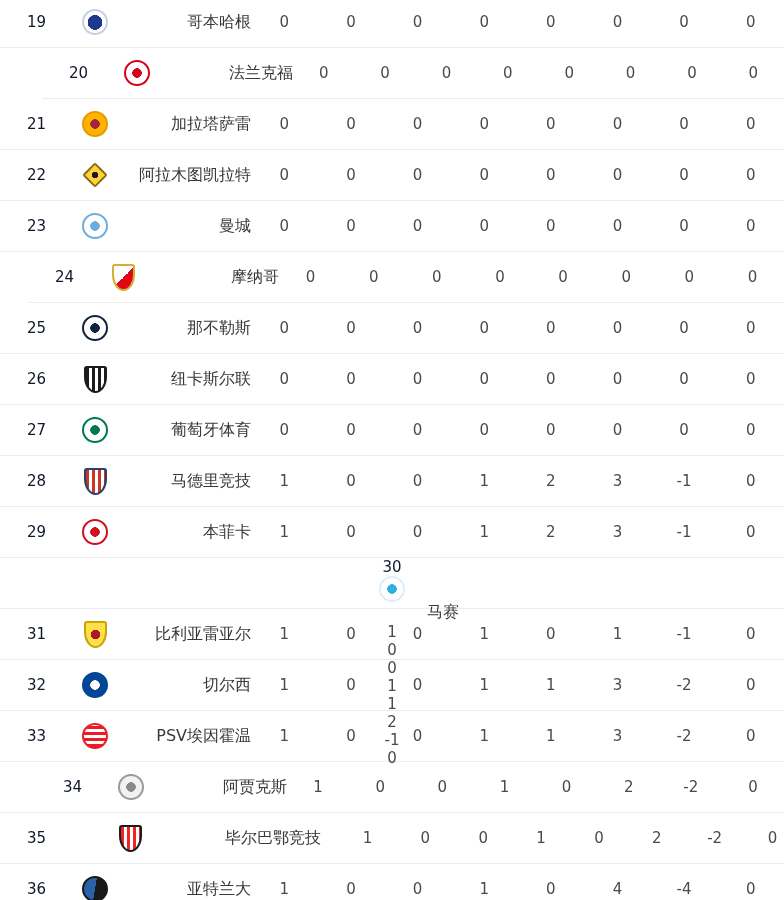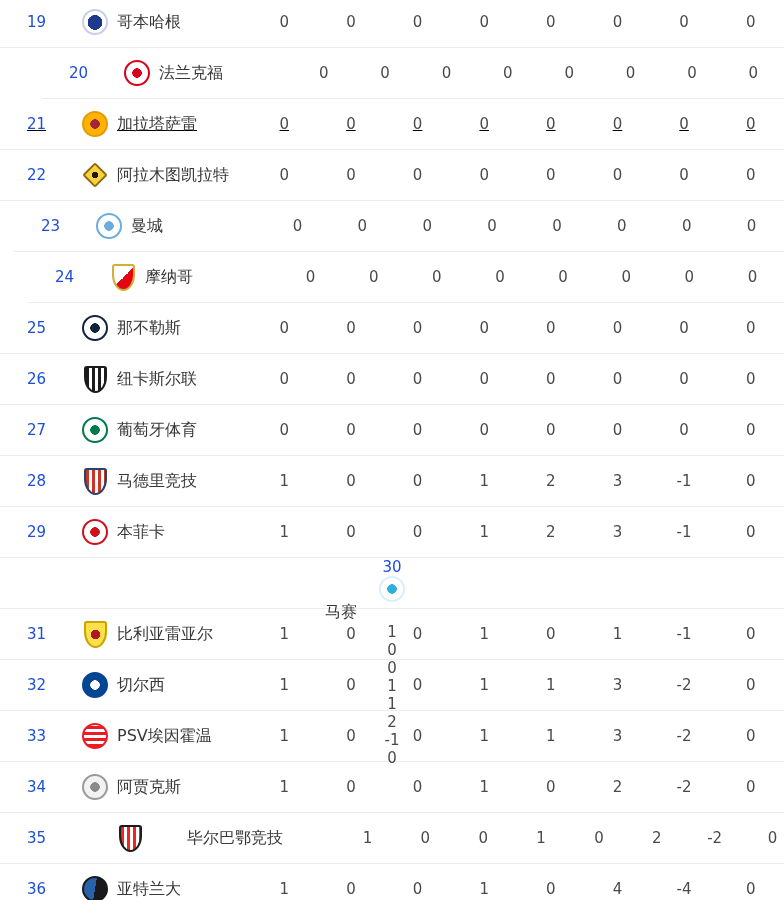--- a/index.html
+++ b/index.html
@@ -3,23 +3,23 @@
 <meta charset="utf-8">
 <style>
   html,body{margin:0;padding:0;background:#fff;}
   .screen{
     position:relative;width:784px;height:900px;overflow:hidden;background:#ffffff;
     font-family:"DejaVu Sans","Liberation Sans",sans-serif;
   }
   .standings{position:absolute;top:-3px;left:0;width:784px;}
   .row{display:flex;align-items:center;height:50px;border-bottom:1px solid #ececec;background:#ffffff;}
   .cell{box-sizing:border-box;}
-  .rank{width:73px;text-align:center;font-size:15px;color:#1d4ed8;}
+  .rank{width:73px;text-align:center;font-size:15px;color:#0f172a;}
   .badge-cell{width:44px;display:flex;justify-content:center;align-items:center;}
-  .name{width:134px;font-size:16px;color:#383838;white-space:nowrap;overflow:visible;}
+  .name{width:134px;font-size:16px;color:#383838;white-space:nowrap;overflow:visible;text-align:right;}
   .num{flex:1;text-align:center;font-size:15px;color:#4a4a4a;}
   .badge{
     display:inline-block;box-sizing:border-box;
     border:2px solid transparent;background:#ddd;
   }
   .badge--circle{width:26px;height:26px;border-radius:50%;}
   .badge--shield{width:23px;height:27px;border-radius:3px 3px 12px 12px / 3px 3px 17px 17px;}
   .badge--diamond{width:18px;height:18px;transform:rotate(45deg);border-radius:2px;}
   .watermark{
     position:absolute;right:5px;bottom:2px;
@@ -57,21 +57,21 @@
     <div class="cell num">0</div>
     <div class="cell num">0</div>
     <div class="cell num">0</div>
     <div class="cell num">0</div>
     <div class="cell num">0</div>
     <div class="cell num">0</div>
     <div class="cell num">0</div>
     <div class="cell num">0</div>
   </div>
 
-  <div class="row" style="border-bottom-color: rgb(236, 236, 236); text-decoration: underline;">
+  <div class="row" style="border-bottom-color: rgb(236, 236, 236);">
     <div class="cell rank">21</div>
     <div class="cell badge-cell">
       <span class="badge badge--circle" style="background: radial-gradient(circle, rgb(163, 38, 56) 0px, rgb(163, 38, 56) 30%, rgb(255, 179, 0) 31%, rgb(255, 179, 0) 100%); border-color: rgb(229, 155, 0);"></span>
     </div>
     <div class="cell name">加拉塔萨雷</div>
     <div class="cell num">0</div>
     <div class="cell num">0</div>
     <div class="cell num">0</div>
     <div class="cell num">0</div>
     <div class="cell num">0</div>
@@ -89,21 +89,21 @@
     <div class="cell num">0</div>
     <div class="cell num">0</div>
     <div class="cell num">0</div>
     <div class="cell num">0</div>
     <div class="cell num">0</div>
     <div class="cell num">0</div>
     <div class="cell num">0</div>
     <div class="cell num">0</div>
   </div>
 
-  <div class="row" style="border-bottom-color: rgb(236, 236, 236); margin-left: 14px;">
+  <div class="row" style="border-bottom-color: rgb(236, 236, 236);">
     <div class="cell rank">23</div>
     <div class="cell badge-cell">
       <span class="badge badge--circle" style="background: radial-gradient(circle, rgb(108, 173, 223) 0px, rgb(108, 173, 223) 30%, rgb(255, 255, 255) 31%, rgb(255, 255, 255) 100%); border-color: rgb(108, 173, 223);"></span>
     </div>
     <div class="cell name">曼城</div>
     <div class="cell num">0</div>
     <div class="cell num">0</div>
     <div class="cell num">0</div>
     <div class="cell num">0</div>
     <div class="cell num">0</div>
@@ -265,21 +265,21 @@
     <div class="cell num">1</div>
     <div class="cell num">0</div>
     <div class="cell num">0</div>
     <div class="cell num">1</div>
     <div class="cell num">1</div>
     <div class="cell num">3</div>
     <div class="cell num">-2</div>
     <div class="cell num">0</div>
   </div>
 
-  <div class="row" style="border-bottom-color: rgb(236, 236, 236);">
+  <div class="row" style="border-bottom-color: rgb(236, 236, 236); padding-left: 36px;">
     <div class="cell rank">34</div>
     <div class="cell badge-cell">
       <span class="badge badge--circle" style="background: radial-gradient(circle, rgb(138, 138, 138) 0px, rgb(138, 138, 138) 30%, rgb(242, 242, 242) 31%, rgb(242, 242, 242) 100%); border-color: rgb(154, 154, 154);"></span>
     </div>
     <div class="cell name">阿贾克斯</div>
     <div class="cell num">1</div>
     <div class="cell num">0</div>
     <div class="cell num">0</div>
     <div class="cell num">1</div>
     <div class="cell num">0</div>

